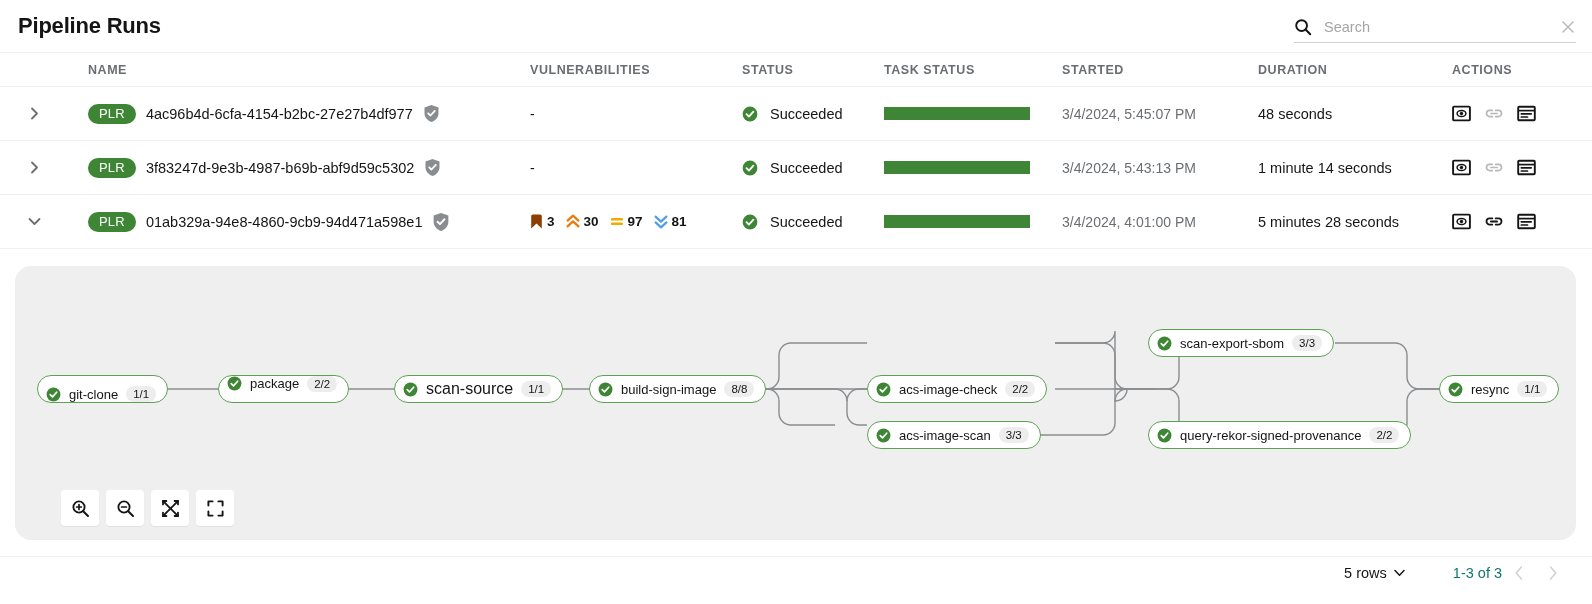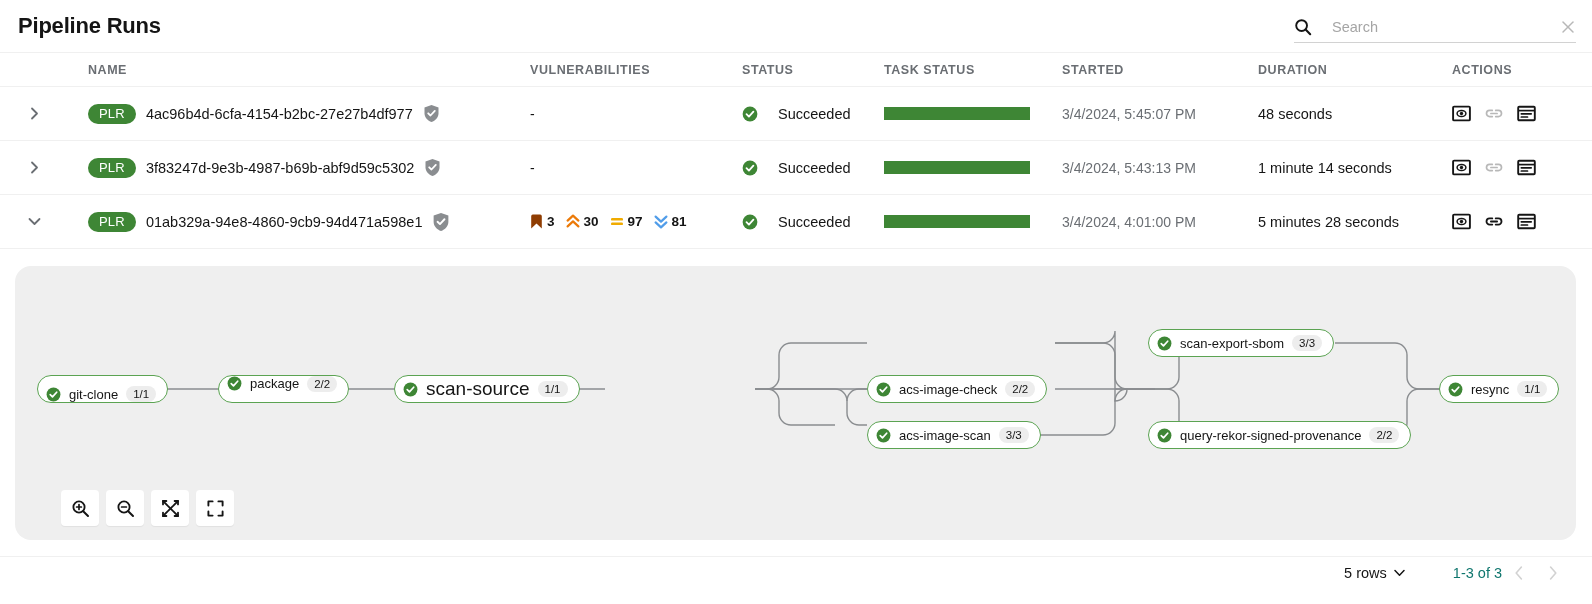--- a/index.html
+++ b/index.html
@@ -29,21 +29,21 @@
   }
   .search-wrap {
     position: absolute;
     right: 16px;
     top: 11px;
     width: 282px;
     height: 32px;
     display: flex;
     align-items: center;
     border-bottom: 1px solid #d2d2d2;
-    gap: 20px;
+    gap: 12px;
   }
   .search-input {
     flex: 1;
     border: 0;
     outline: none;
     font-size: 14.5px;
     font-family: "Liberation Sans", sans-serif;
     color: #151515;
     background: transparent;
     padding: 0;
@@ -102,21 +102,21 @@
     line-height: 1;
     letter-spacing: 0.2px;
   }
   .run-name { font-size: 14.5px; color: #151515; white-space: nowrap; }
   .shield { flex: 0 0 auto; display: flex; }
 
   .vuln-list { display: flex; align-items: center; gap: 5px; }
   .vuln-item { display: inline-flex; align-items: center; gap: 4px; margin-right: 6px; }
   .vuln-item .vnum { font-size: 13.5px; font-weight: bold; color: #151515; }
 
-  .status-cell { display: flex; align-items: flex-start; gap: 20px; }
+  .status-cell { display: flex; align-items: flex-start; gap: 12px; }
   .status-text { font-size: 14.5px; color: #151515; }
 
   .taskbar-outer { width: 146px; height: 13px; background: transparent; }
   .taskbar-fill { height: 100%; background: #3e8635; }
 
   .started-text { color: #6a6e73; font-size: 14px; white-space: nowrap; }
   .dur-text { color: #151515; font-size: 14.5px; white-space: nowrap; }
 
   .actions-cell { display: flex; align-items: center; gap: 13px; }
   .act-btn { background: none; border: 0; padding: 0; cursor: pointer; display: flex; }
@@ -501,24 +501,34 @@
     <span style="font-size:11.5px;color:#151515;background:#ededed;border-radius:10px;padding:2px 7px;">2/2</span>
   </div>
 
   <div style="position:absolute;left:379px;top:109px;display:flex;align-items:center;gap:8px;background:#fff;border:1.4px solid #5ba352;border-radius:16px;height:28px;padding:0 11px 0 8px;white-space:nowrap;">
     <span style="display:flex">
         <svg width="15" height="15" viewBox="0 0 16 16">
           <circle cx="8" cy="8" r="7.4" fill="#3e8635"></circle>
           <polyline points="4.5,8.2 6.9,10.6 11.4,5.6" fill="none" stroke="#fff" stroke-width="1.8" stroke-linecap="round" stroke-linejoin="round"></polyline>
         </svg>
       </span>
-    <span style="font-size:19px;color:#151515">scan-source</span>
+    <span style="font-size:16px;color:#151515">scan-source</span>
     <span style="font-size:11.5px;color:#151515;background:#ededed;border-radius:10px;padding:2px 7px;">1/1</span>
   </div>
 
+  <div style="position:absolute;left:574px;top:109px;display:flex;align-items:center;gap:8px;background:#fff;border:1.4px solid #5ba352;border-radius:16px;height:28px;padding:0 11px 0 8px;white-space:nowrap;">
+    <span style="display:flex">
+        <svg width="15" height="15" viewBox="0 0 16 16">
+          <circle cx="8" cy="8" r="7.4" fill="#3e8635"></circle>
+          <polyline points="4.5,8.2 6.9,10.6 11.4,5.6" fill="none" stroke="#fff" stroke-width="1.8" stroke-linecap="round" stroke-linejoin="round"></polyline>
+        </svg>
+      </span>
+    <span style="font-size:13px;color:#151515">build-sign-image</span>
+    <span style="font-size:11.5px;color:#151515;background:#ededed;border-radius:10px;padding:2px 7px;">8/8</span>
+  </div>
 
 
   <div style="position:absolute;left:852px;top:109px;display:flex;align-items:center;gap:8px;background:#fff;border:1.4px solid #5ba352;border-radius:16px;height:28px;padding:0 11px 0 8px;white-space:nowrap;">
     <span style="display:flex">
         <svg width="15" height="15" viewBox="0 0 16 16">
           <circle cx="8" cy="8" r="7.4" fill="#3e8635"></circle>
           <polyline points="4.5,8.2 6.9,10.6 11.4,5.6" fill="none" stroke="#fff" stroke-width="1.8" stroke-linecap="round" stroke-linejoin="round"></polyline>
         </svg>
       </span>
     <span style="font-size:13px;color:#151515">acs-image-check</span>

